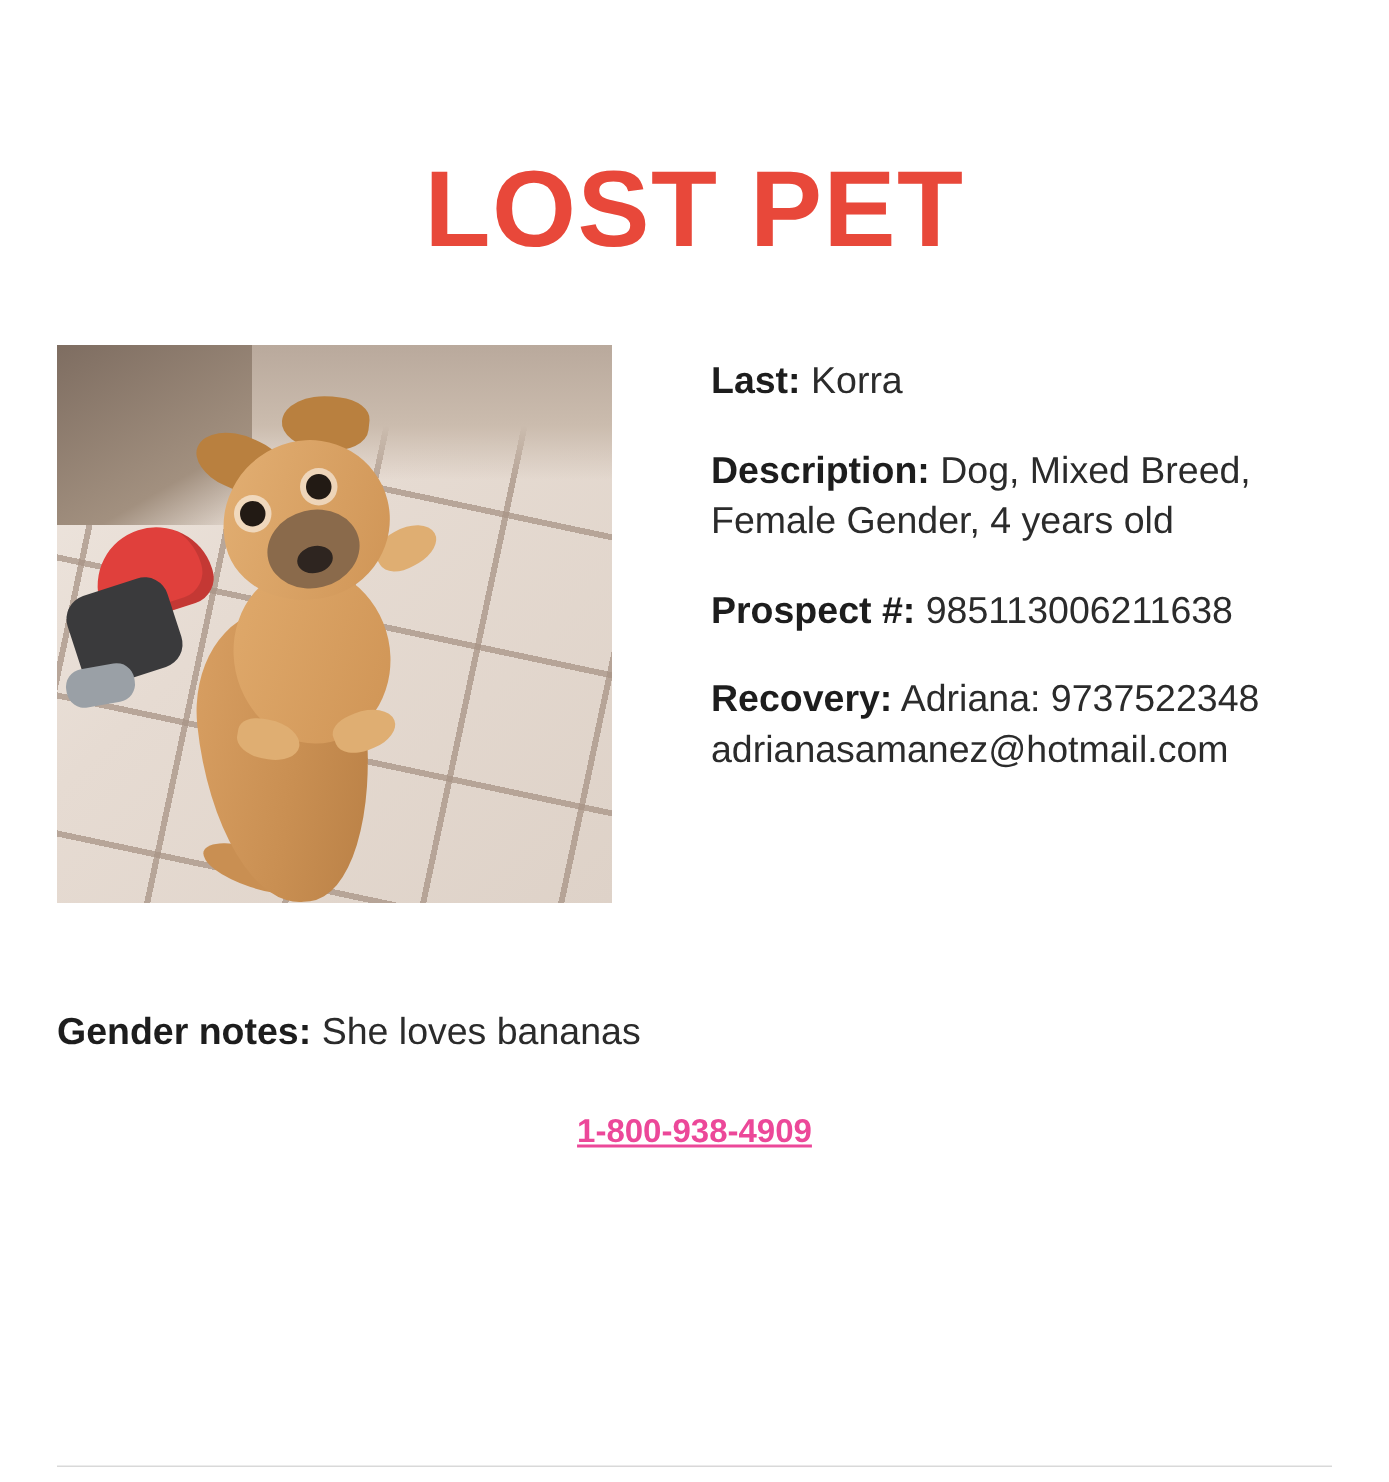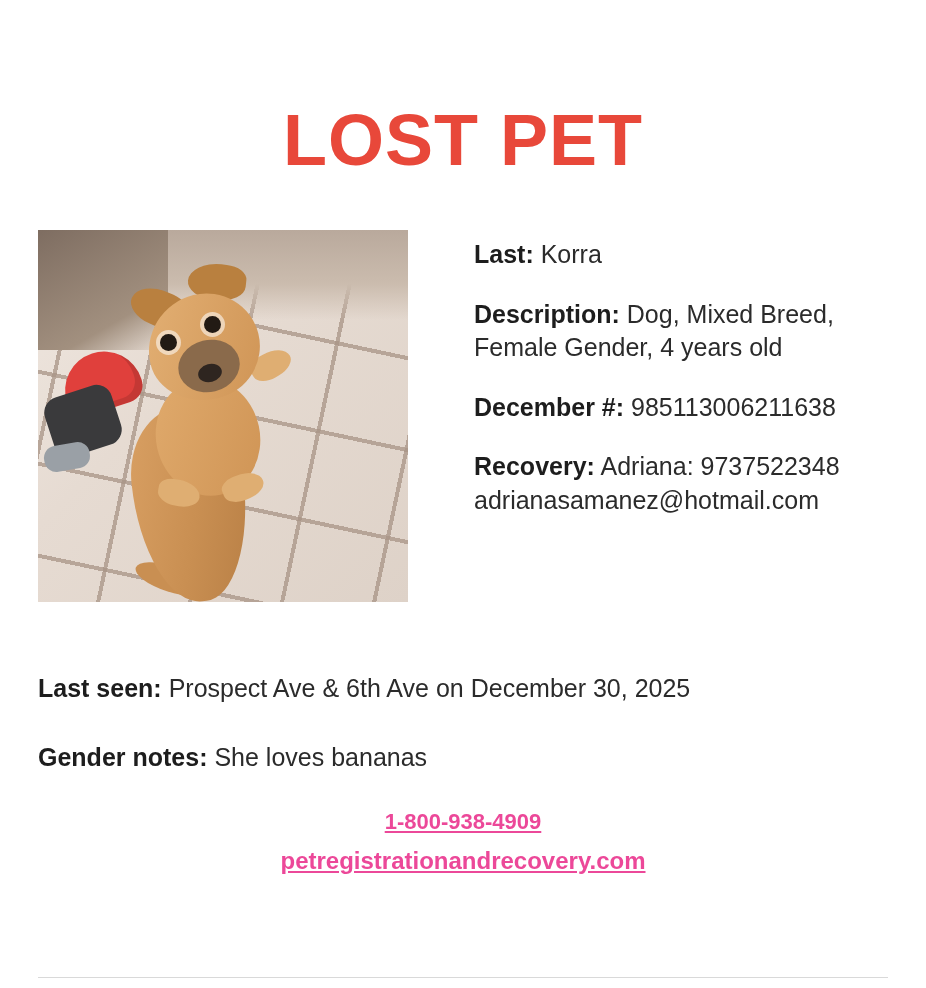--- a/index.html
+++ b/index.html
@@ -292,43 +292,38 @@
         <span class="detail-label">Last:</span>
         <span>Korra</span>
       </p>
 
       <p class="detail-line">
         <span class="detail-label">Description:</span>
         <span>Dog, Mixed Breed, Female Gender, 4 years old</span>
       </p>
 
       <p class="detail-line">
-        <span class="detail-label">December #:</span>
+        <span class="detail-label">Prospect #:</span>
         <span>985113006211638</span>
       </p>
 
       <p class="detail-line">
         <span class="detail-label">Recovery:</span>
         <span>Adriana: 9737522348 adrianasamanez@hotmail.com</span>
       </p>
 
     </div>
   </div>
 
   <div class="lower">
-    <p class="lower-line">
-      <span class="detail-label">Last seen:</span>
-      <span>Prospect Ave &amp; 6th Ave on December 30, 2025</span>
-    </p>
     <p class="lower-line">
       <span class="detail-label">Gender notes:</span>
       <span>She loves bananas</span>
     </p>
   </div>
 
   <div class="footer">
     <a class="footer-link phone" href="#">1-800-938-4909</a>
-    <a class="footer-link site" href="#">petregistrationandrecovery.com</a>
   </div>
 
   <div class="bottom-rule"></div>
 
 </div>
 
 </body></html>

